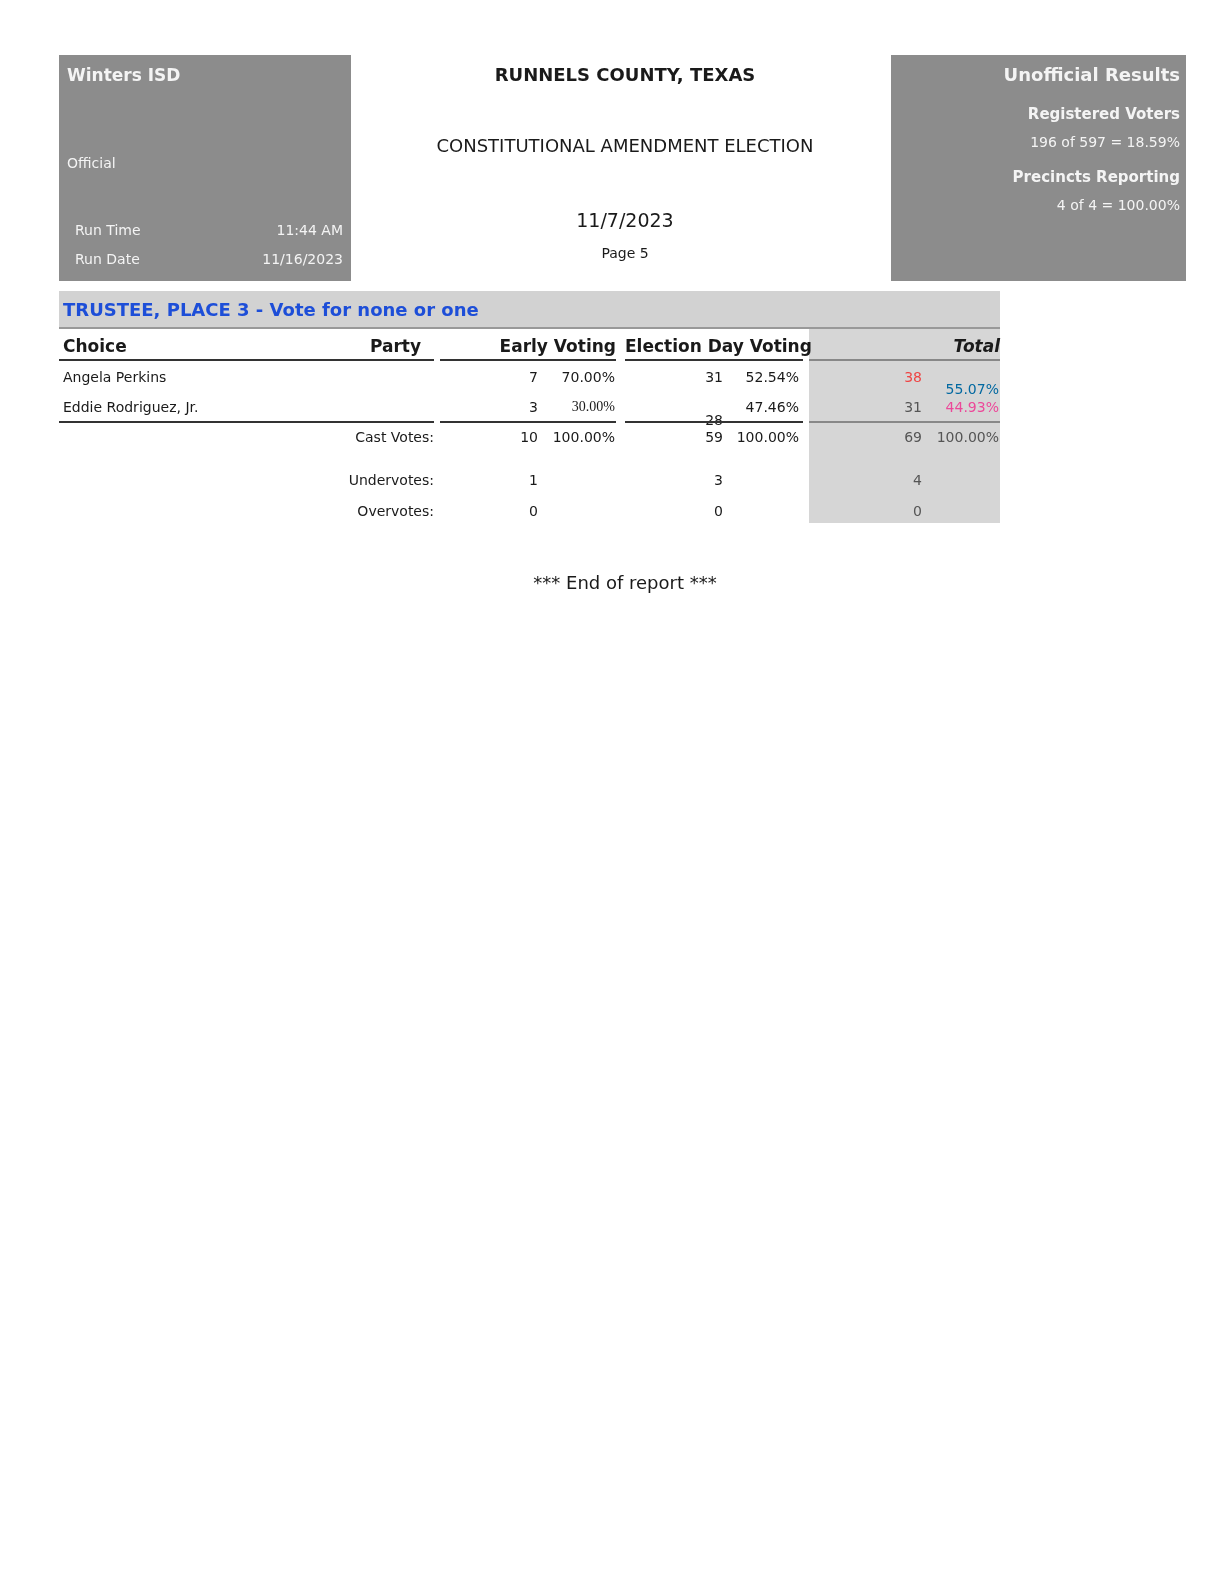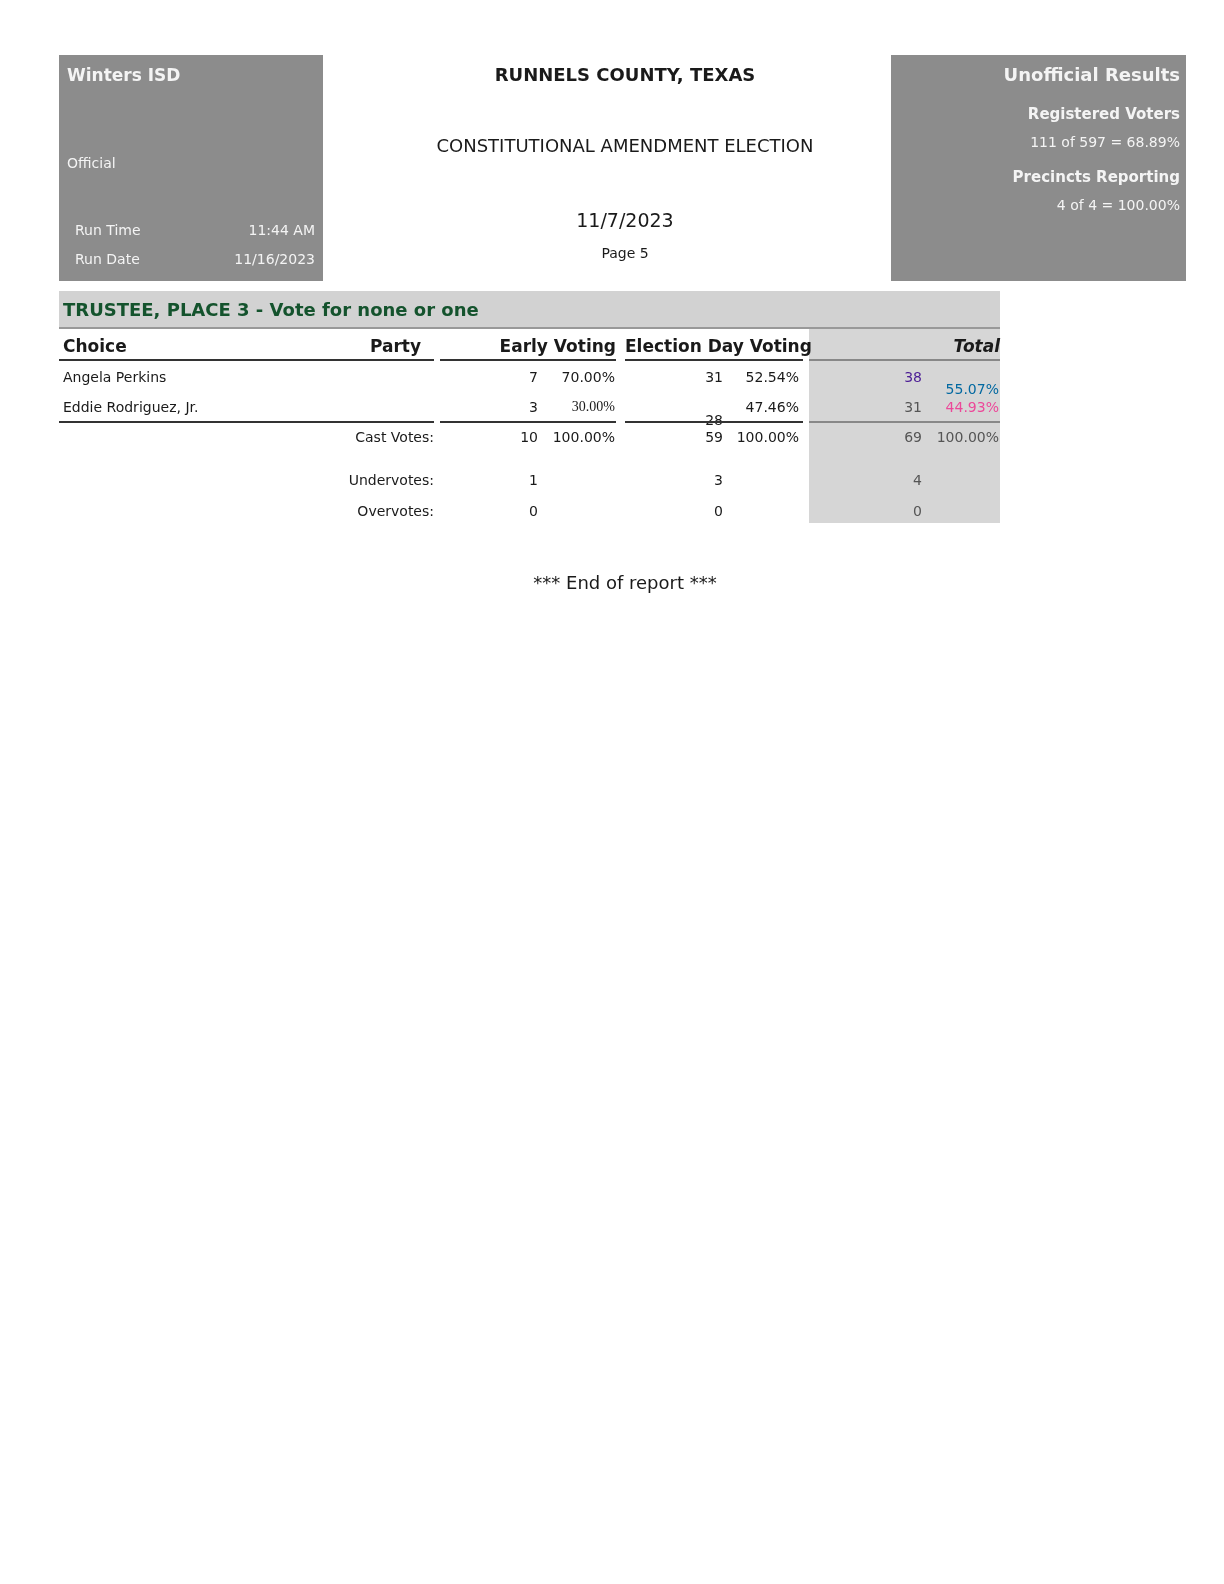--- a/index.html
+++ b/index.html
@@ -1,21 +1,21 @@
 <!DOCTYPE html>
 <html><head>
   <meta charset="utf-8">
   <style>
     html, body { margin: 0; padding: 0; background: #ffffff; }
     body {
       width: 1224px; height: 1584px; position: relative; overflow: hidden;
       font-family: "DejaVu Sans", sans-serif; color: #1a1a1a;
     }
     .box-left {
-      position: absolute; left: 59px; top: 55px; width: 264px; height: 226px;
+      position: absolute; left: 59px; top: 55px; width: 292px; height: 226px;
       background: #8c8c8c; color: #f4f4f4; text-align: center;
     }
     .box-left .org { position: absolute; left: 8px; top: 10px; font-size: 17px; font-weight: bold; }
     .box-left .status { position: absolute; left: 8px; top: 100px; font-size: 14px; }
     .box-left .row { position: absolute; left: 16px; right: 8px; font-size: 14px; display: flex; justify-content: space-between; }
     .box-left .row.t { top: 167px; }
     .box-left .row.d { top: 196px; }
 
     .box-right {
       position: absolute; left: 891px; top: 55px; width: 295px; height: 226px;
@@ -31,21 +31,21 @@
     .center { position: absolute; left: 380px; width: 490px; text-align: center; }
     .c-county { top: 64px; font-size: 18px; font-weight: bold; }
     .c-election { top: 135px; font-size: 18px; }
     .c-date { top: 209px; font-size: 19px; }
     .c-page { top: 245px; font-size: 14px; }
 
     .contest-bar {
       position: absolute; left: 59px; top: 291px; width: 941px; height: 36px;
       background: #d2d2d2; border-bottom: 2px solid #999;
     }
-    .contest-title { position: absolute; left: 4px; top: 8px; font-size: 18px; font-weight: bold; color: #14532d; }
+    .contest-title { position: absolute; left: 4px; top: 8px; font-size: 18px; font-weight: bold; color: #1d4ed8; }
 
     .total-bg {
       position: absolute; left: 809px; top: 329px; width: 191px; height: 194px;
       background: #d6d6d6;
     }
 
     .cell { position: absolute; font-size: 14px; white-space: nowrap; }
     .hdr { font-size: 17px; font-weight: bold; }
     .r { text-align: right; }
     .hline { position: absolute; height: 2px; background: #333; }
@@ -69,21 +69,21 @@
 </div>
 
 <div class="center c-county">RUNNELS COUNTY, TEXAS</div>
 <div class="center c-election">CONSTITUTIONAL AMENDMENT ELECTION</div>
 <div class="center c-date">11/7/2023</div>
 <div class="center c-page">Page 5</div>
 
 <div class="box-right">
   <div class="title">Unofficial Results</div>
   <div class="rv-label">Registered Voters</div>
-  <div class="rv-value">111 of 597 = 68.89%</div>
+  <div class="rv-value">196 of 597 = 18.59%</div>
   <div class="pr-label">Precincts Reporting</div>
   <div class="pr-value">4 of 4 = 100.00%</div>
 </div>
 
 <div class="contest-bar">
   <div class="contest-title">TRUSTEE, PLACE 3 - Vote for none or one</div>
 </div>
 
 <div class="total-bg"></div>
 
@@ -97,21 +97,21 @@
 <div class="hline" style="left:440px; width:176px; top:359px;"></div>
 <div class="hline" style="left:625px; width:178px; top:359px;"></div>
 <div class="hline grey" style="left:809px; width:191px; top:359px;"></div>
 
 <div>
   <div class="cell" style="left:63px; top:369px;">Angela Perkins</div>
   <div class="cell r" style="left:490px; width:48px; top:369px;">7</div>
   <div class="cell r" style="left:540px; width:75px; top:369px;">70.00%</div>
   <div class="cell r" style="left:675px; width:48px; top:369px;">31</div>
   <div class="cell r" style="left:725px; width:74px; top:369px;">52.54%</div>
-  <div class="cell r" style="left:872px; width:50px; top:369px; color:#4c1d95;">38</div>
+  <div class="cell r" style="left:872px; width:50px; top:369px; color:#ef4444;">38</div>
   <div class="cell r" style="left:925px; width:74px; top:369px; color:#0369a1;margin-top:12px;">55.07%</div>
 </div>
 
 <div>
   <div class="cell" style="left:63px; top:399px;">Eddie Rodriguez, Jr.</div>
   <div class="cell r" style="left:490px; width:48px; top:399px;">3</div>
   <div class="cell r" style="left:540px; width:75px; top:399px;font-family:Liberation Serif, serif;">30.00%</div>
   <div class="cell r" style="left:675px; width:48px; top:399px;margin-top:13px;">28</div>
   <div class="cell r" style="left:725px; width:74px; top:399px;">47.46%</div>
   <div class="cell r" style="left:872px; width:50px; top:399px; color:#555;">31</div>

